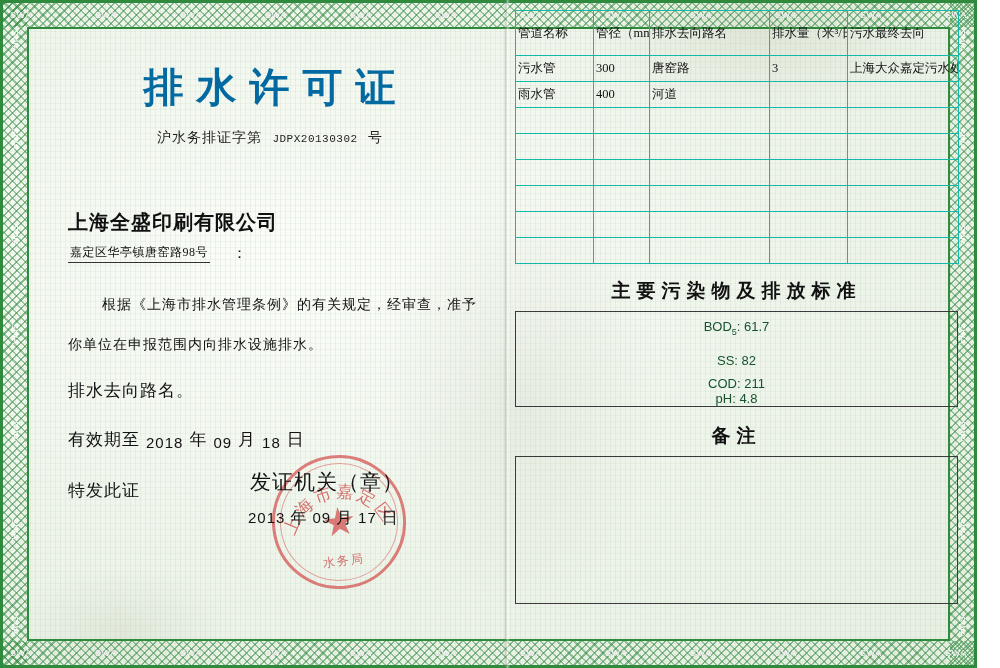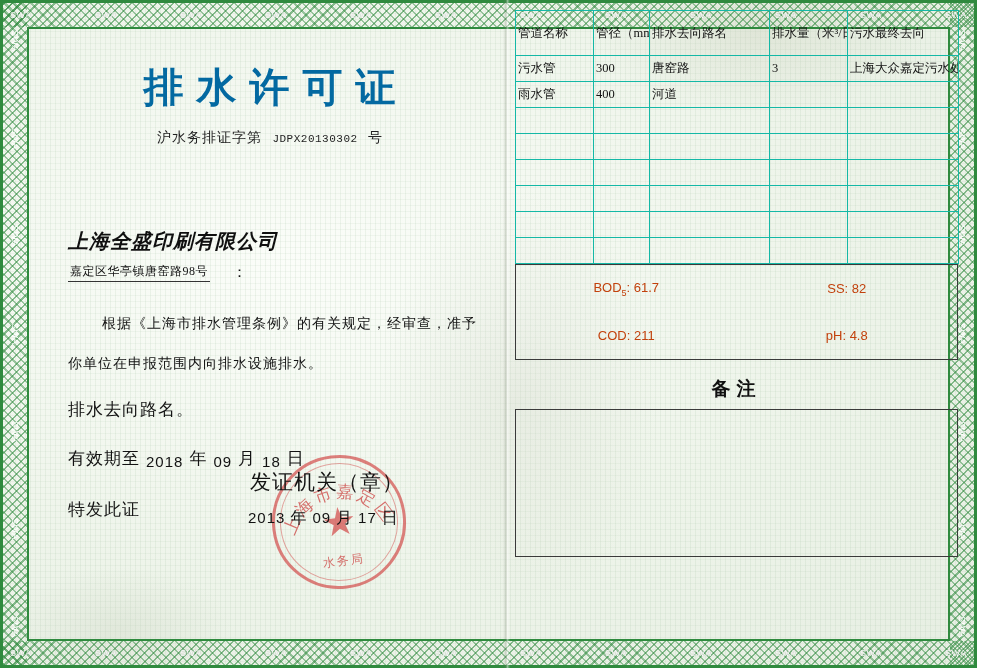--- a/index.html
+++ b/index.html
@@ -126,27 +126,26 @@
     color: #222;
     letter-spacing: 1px;
   }
   .cert-number-line .code {
     font-family: "Liberation Mono", monospace;
     font-size: 11px;
     letter-spacing: 0.5px;
     padding: 0 6px;
   }
   .holder {
-    margin-top: 81px;
+    margin-top: 62px;
     padding-left: 28px;
     font-size: 20px;
     font-weight: bold;
     color: #101010;
     letter-spacing: 1px;
-    font-style: italic;
   }
   .addr-line {
     margin-top: 8px;
     padding-left: 28px;
     font-size: 12px;
     color: #111;
     display: flex;
     align-items: flex-end;
   }
   .addr-text {
@@ -292,27 +291,27 @@
     height: 96px;
     border: 1px solid #3a3a3a;
     box-sizing: border-box;
     margin-bottom: 16px;
     position: relative;
   }
   .pollutant-grid {
     position: absolute;
     inset: 0;
     display: grid;
-    grid-template-columns: 1fr 1fr;
+    grid-template-columns: 1fr;
     grid-template-rows: 1fr 1fr;
     align-items: center;
     justify-items: center;
     font-family: "Liberation Sans", sans-serif;
     font-size: 13px;
-    color: #c2410c;
+    color: #14532d;
   }
   .pollutant-grid span sub { font-size: 9px; }
   .remark-box {
     width: 443px;
     height: 148px;
     border: 1px solid #3a3a3a;
     box-sizing: border-box;
   }
   .mt14 { margin-top: 14px; }
 </style>
@@ -506,20 +505,21 @@
         <tr>
           <td></td>
           <td></td>
           <td></td>
           <td></td>
           <td></td>
         </tr>
       </tbody>
     </table>
 
+    <div class="sec-title mt14">主要污染物及排放标准</div>
 
     <div class="pollutant-box">
       <div class="pollutant-grid">
         <span>
           <span>BOD</span><sub>5</sub><span>: </span><span>61.7</span>
         </span>
         <span>
           <span>SS</span><span>: </span><span>82</span>
         </span>
         <span>

